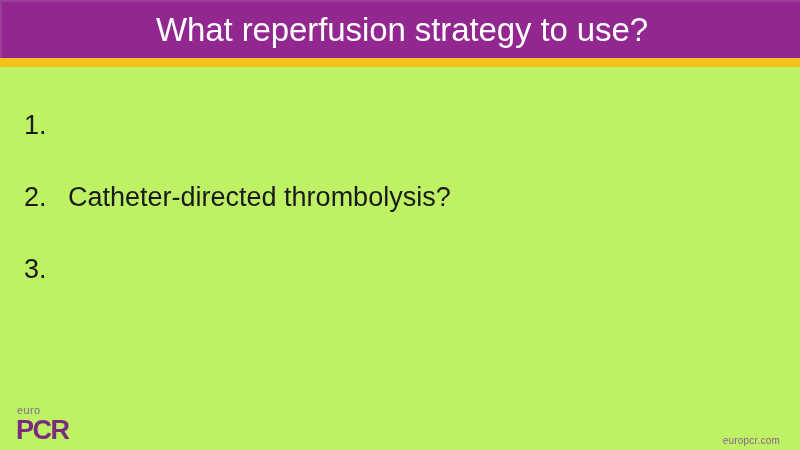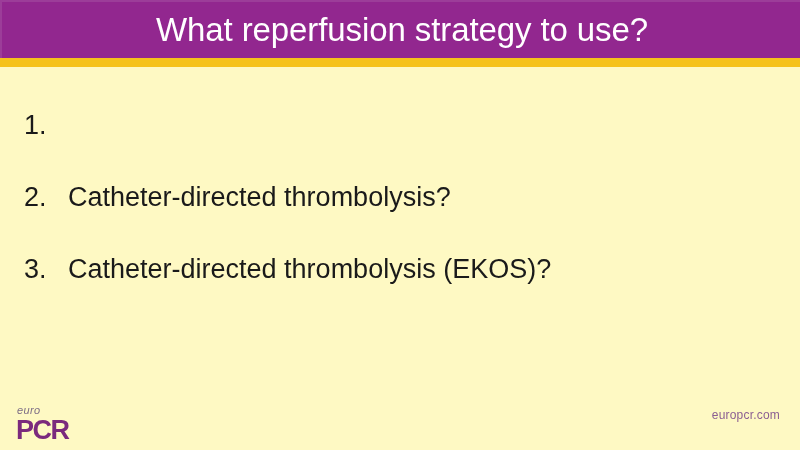--- a/index.html
+++ b/index.html
@@ -10,21 +10,21 @@
     width: 800px;
     height: 450px;
     background: #ffffff;
     font-family: "Liberation Sans", sans-serif;
     overflow: hidden;
   }
   #slide {
     position: relative;
     width: 800px;
     height: 450px;
-    background: #fef9c3;
+    background: #bef264;
   }
 
   
   #title-band {
     position: absolute;
     left: 0;
     top: 0;
     width: 800px;
     height: 58px;
     background: #92278f;
@@ -95,42 +95,41 @@
     left: 16px;
     top: 404px;
     width: 62px;
     height: 42px;
   }
   #logo-euro {
     position: absolute;
     left: 1px;
     top: 0px;
     font-size: 11px;
-    font-style: italic;
     font-weight: 400;
     letter-spacing: 0.4px;
     color: #7d6e86;
     line-height: 13px;
   }
   #logo-pcr {
     position: absolute;
     left: 0px;
     top: 11px;
     font-size: 27px;
     font-weight: 700;
     letter-spacing: -1.5px;
     color: #7b2a7d;
     line-height: 30px;
   }
 
   #footer-url {
     position: absolute;
     right: 20px;
-    top: 409px;
-    font-size: 12px;
+    top: 434px;
+    font-size: 10px;
     color: #8b5e92;
     letter-spacing: 0.2px;
     line-height: 13px;
     text-align: center;
   }
 </style>
 </head>
 <body>
 
 <div id="slide">
@@ -144,21 +143,20 @@
   <ul id="content-list">
     <li class="list-item">
       <span class="item-number">1.</span>
     </li>
     <li class="list-item">
       <span class="item-number">2.</span>
       <span class="item-text">Catheter-directed thrombolysis?</span>
     </li>
     <li class="list-item">
       <span class="item-number">3.</span>
-      <span class="item-text">Catheter-directed thrombolysis (EKOS)?</span>
     </li>
   </ul>
 
   <div id="logo">
     <span id="logo-euro">euro</span>
     <span id="logo-pcr">PCR</span>
   </div>
 
   <div id="footer-url">europcr.com</div>
 

